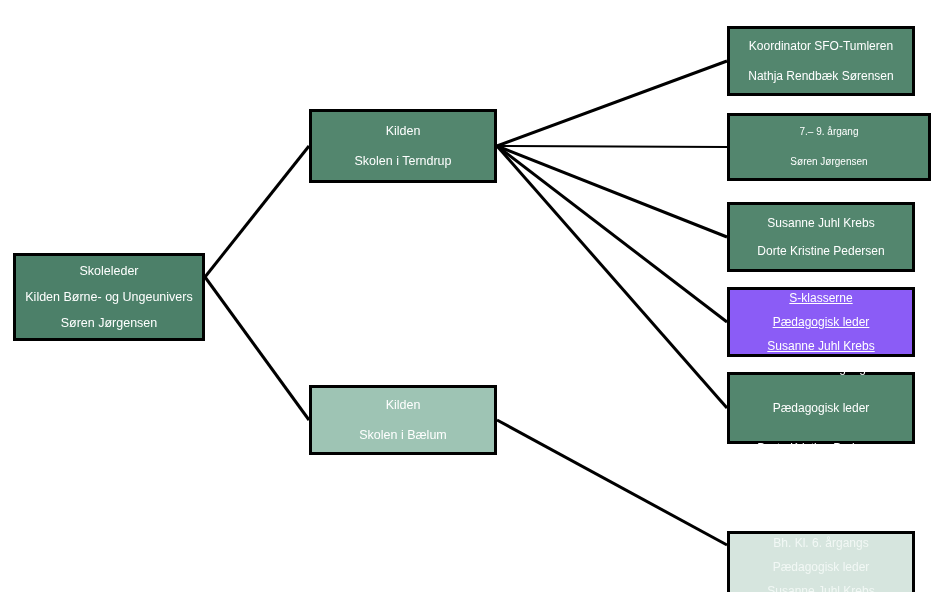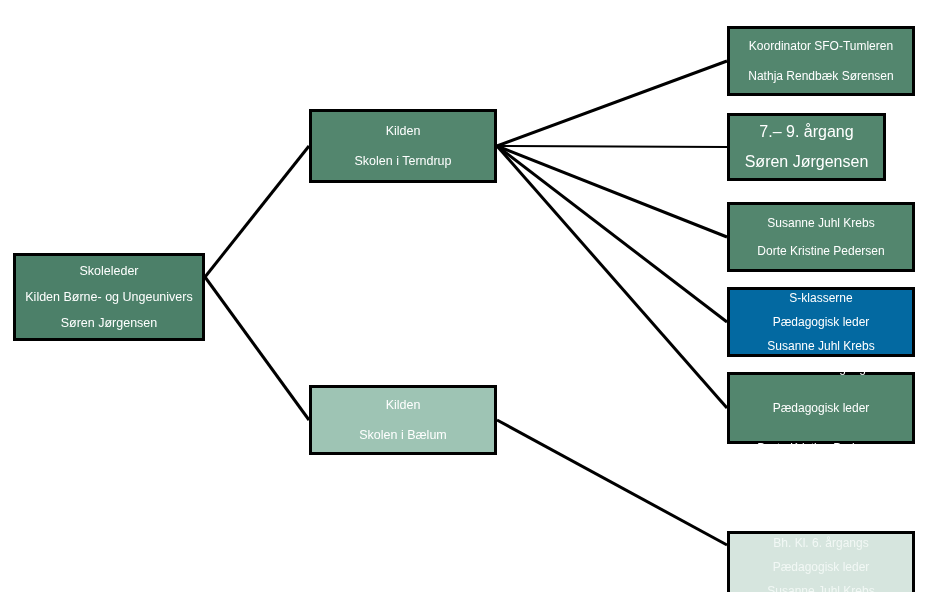--- a/index.html
+++ b/index.html
@@ -42,31 +42,31 @@
     display: block;
     width: 100%;
     padding: 0 4px;
     box-sizing: border-box;
     white-space: nowrap;
     color: #ffffff;
   }
   
   .fill-dark   { background: #4c8069; margin-top: 20px; }
   .fill-mid    { background: #53866e; }
-  .fill-mid2   { background: #0369a1; }
+  .fill-mid2   { background: #8b5cf6; text-decoration: underline; }
   .fill-light  { background: #9ec4b4; }
   .fill-pale   { background: #d6e5de; }
   .fill-pale .line { color: #f2f8f5; }
 
   
   #node-skoleleder     { left: 13px;  top: 233px; width: 192px; height: 88px; font-size: 12.5px; line-height: 26px; }
   #node-terndrup       { left: 309px; top: 109px; width: 188px; height: 74px; font-size: 12.5px; line-height: 30px; }
   #node-baelum         { left: 309px; top: 385px; width: 188px; height: 70px; font-size: 12.5px; line-height: 30px; }
   #node-sfo            { left: 727px; top: 26px;  width: 188px; height: 70px; font-size: 12px;  line-height: 30px; }
-  #node-7-9            { left: 727px; top: 113px; width: 159px; height: 68px; font-size: 16px;  line-height: 30px; }
+  #node-7-9            { left: 727px; top: 113px; width: 204px; height: 68px; font-size: 10px;  line-height: 30px; }
   #node-bh-2           { left: 727px; top: 202px; width: 188px; height: 70px; font-size: 12px;  line-height: 22px; }
   #node-sklasserne     { left: 727px; top: 287px; width: 188px; height: 70px; font-size: 12px;  line-height: 24px; }
   #node-bh-6           { left: 727px; top: 372px; width: 188px; height: 72px; font-size: 12px;  line-height: 24px; gap: 16px; }
   #node-bh-6-aargangs  { left: 727px; top: 503px; width: 188px; height: 72px; font-size: 12px;  line-height: 24px; margin-top: 28px; }
 </style>
 </head>
 <body>
 
 <div id="org-chart">
 

